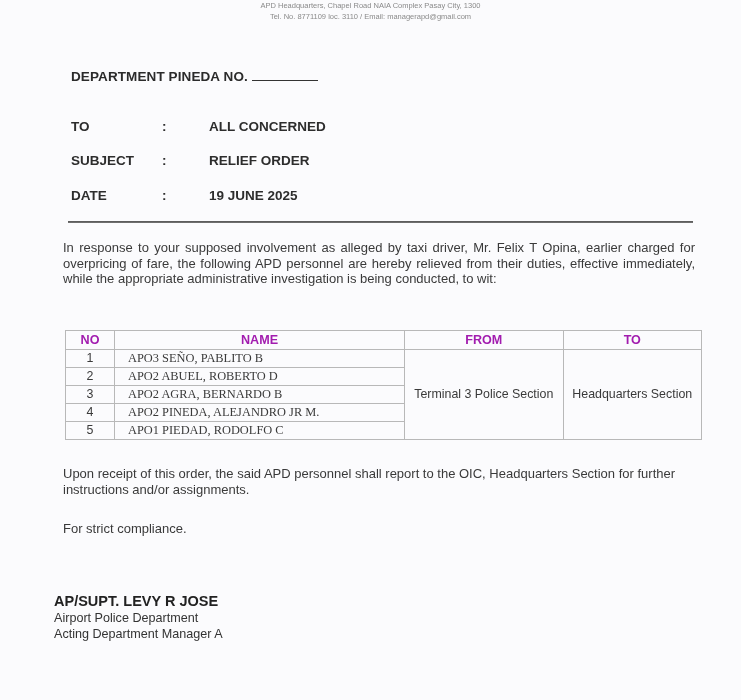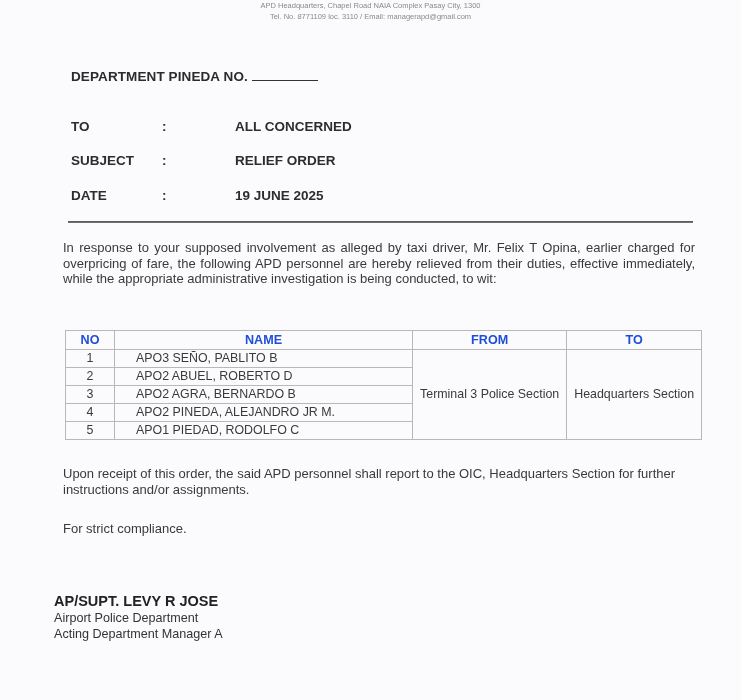--- a/index.html
+++ b/index.html
@@ -20,40 +20,40 @@
       position: absolute; left: 71px; top: 69px;
       font-weight: bold; font-size: 13.5px; color: #2b2b2b; letter-spacing: 0.1px;
     }
     .order-no .blank {
       display: inline-block; width: 66px; border-bottom: 1.5px solid #333;
       margin-left: 4px; vertical-align: baseline; height: 10px;
     }
     .meta-row { position: absolute; left: 71px; font-weight: bold; font-size: 13.5px; color: #2d2d2d; }
     .meta-row .lbl { position: absolute; left: 0; white-space: nowrap; }
     .meta-row .colon { position: absolute; left: 91px; }
-    .meta-row .val { position: absolute; left: 138px; white-space: nowrap; margin-left: 26px; }
+    .meta-row .val { position: absolute; left: 138px; white-space: nowrap; }
     .rule {
       position: absolute; left: 68px; top: 221px; width: 625px; height: 2px;
       background: linear-gradient(#555, #777);
     }
     .para {
       position: absolute; left: 63px; width: 632px;
       font-size: 13px; line-height: 15.5px; color: #3a3a3a;
       text-align: justify;
     }
     table.personnel {
       position: absolute; left: 65px; top: 330px; width: 637px;
       border-collapse: collapse; font-size: 12.4px; color: #3a3a3a;
     }
     table.personnel td, table.personnel th {
       border: 1px solid #b8b8b8; padding: 0 6px; height: 17px; line-height: 17px;
     }
-    table.personnel th { font-weight: bold; text-align: center; color: #1d4ed8; font-size: 12.6px; height: 18px; }
+    table.personnel th { font-weight: bold; text-align: center; color: #a21caf; font-size: 12.6px; height: 18px; }
     table.personnel td.no { text-align: center; width: 36px; }
-    table.personnel td.name { width: 270px; text-align: left; padding-left: 21px; }
+    table.personnel td.name { width: 270px; text-align: left; padding-left: 13px; font-family: Liberation Serif, serif; }
     table.personnel td.merged { text-align: center; white-space: nowrap; }
     .sig { position: absolute; left: 54px; top: 593px; font-size: 12.6px; line-height: 16px; color: #333; }
     .sig .title { font-weight: bold; font-size: 14.5px; color: #222; line-height: 17px; }
   </style>
 </head>
 <body>
 
 <div class="page">
 
   <div class="letterhead">

